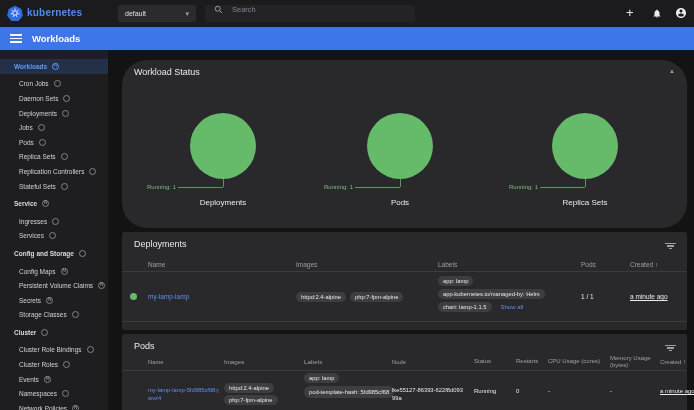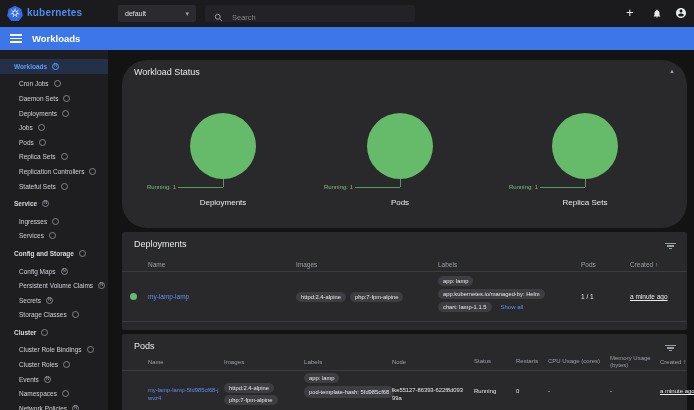--- a/index.html
+++ b/index.html
@@ -11,21 +11,21 @@
   }
   
   .topbar { position:absolute; top:0; left:0; right:0; height:27px; background:#1b1b1d; z-index:3; }
   .logo { position:absolute; left:7px; top:5px; width:16px; height:16px; }
   .brand { position:absolute; left:27px; top:7px; font-size:10px; font-weight:bold; color:#4e8cf5; letter-spacing:.2px; }
   .ns-select { position:absolute; left:118px; top:5px; width:78px; height:17px; background:#2a2a2f; border-radius:2px;
     display:flex; align-items:center; justify-content:space-between; padding:0 7px; cursor:pointer; }
   .ns-select .val { font-size:7px; color:#e3e3e7; }
   .ns-select .chev { font-size:7px; color:#9aa0a6; }
   .searchbox { position:absolute; left:205px; top:5px; width:210px; height:17px; background:#232327; border-radius:2px;
-    display:flex; align-items:flex-end; padding:0 9px; gap:9px; }
+    display:flex; align-items:flex-start; padding:0 9px; gap:9px; }
   .searchbox .ph { font-size:7.5px; color:#80868b; }
   .tb-plus { position:absolute; left:626px; top:3px; font-size:13px; color:#e8eaed; line-height:20px; cursor:pointer; }
   .tb-bell { position:absolute; left:652px; top:8px; cursor:pointer; }
   .tb-user { position:absolute; left:675px; top:7px; cursor:pointer; }
   
   .appbar { position:absolute; top:27px; left:0; right:0; height:23px; background:#3c76e8; z-index:3; display:flex; align-items:center; }
   .burger { margin-left:10px; width:12px; cursor:pointer; }
   .burger span { display:block; width:12px; height:1.5px; background:#fff; margin:2px 0; }
   .appbar-title { margin-left:10px; font-size:9.5px; font-weight:bold; color:#fff; }
   

